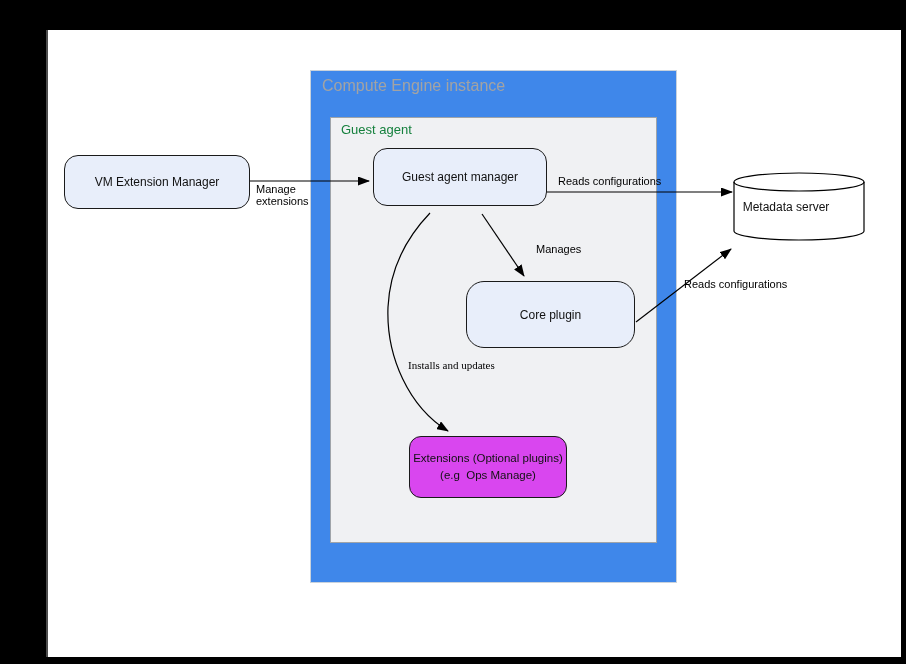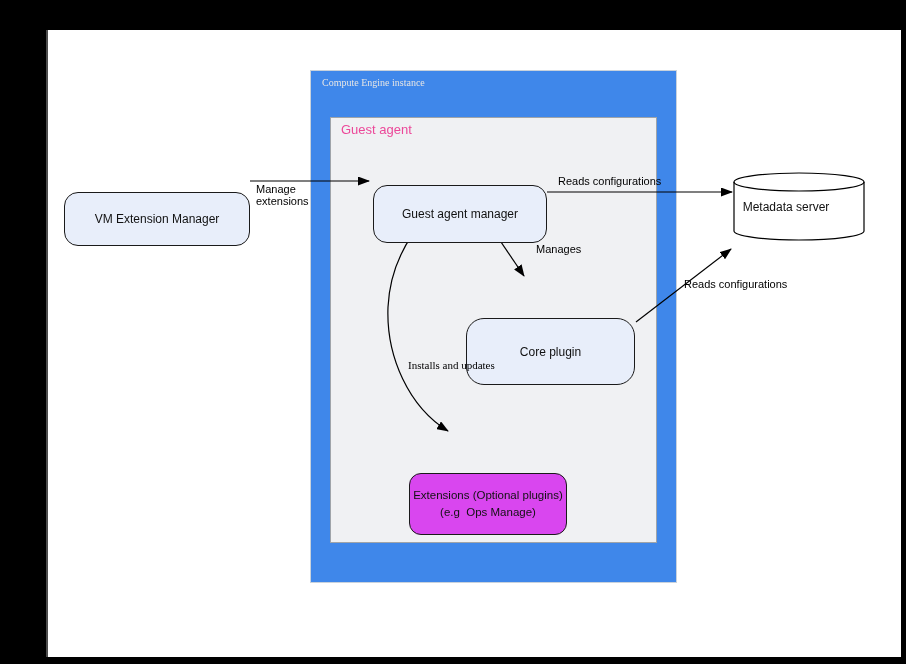--- a/index.html
+++ b/index.html
@@ -2,28 +2,28 @@
 <html><head>
 <meta charset="utf-8">
 <style>
   html,body{margin:0;padding:0;background:#000;}
   .stage{position:relative;width:906px;height:664px;background:#000;overflow:hidden;
          font-family:"Liberation Sans","DejaVu Sans",sans-serif;color:#111;}
   .canvas{position:absolute;left:46px;top:30px;width:853px;height:627px;background:#ffffff;
           border-left:2px solid #4d4d4d;}
   .container-blue{position:absolute;left:310px;top:70px;width:367px;height:513px;
           background:#3f87ea;border:1px solid #c9d2dc;box-sizing:border-box;}
-  .container-title{position:absolute;left:322px;top:77px;font-size:10px;color:#e5e5e5;
-          white-space:pre;font-family:Liberation Serif, serif;}
+  .container-title{position:absolute;left:322px;top:77px;font-size:16px;color:#a3a3a3;
+          white-space:pre;}
   .container-gray{position:absolute;left:330px;top:117px;width:327px;height:426px;
           background:#f0f1f3;border:1px solid #9fa4a9;box-sizing:border-box;}
-  .gray-title{position:absolute;left:341px;top:122px;font-size:13px;color:#ec4899;white-space:pre;}
+  .gray-title{position:absolute;left:341px;top:122px;font-size:13px;color:#15803d;white-space:pre;}
   .node{position:absolute;display:flex;align-items:center;justify-content:center;
         border:1px solid #1a1a1a;border-radius:14px;background:#e8eefa;
-        font-size:12px;text-align:center;box-sizing:border-box;white-space:pre;margin-top:37px;}
+        font-size:12px;text-align:center;box-sizing:border-box;white-space:pre;}
   .node-vm{left:64px;top:155px;width:186px;height:54px;}
   .node-gam{left:373px;top:148px;width:174px;height:58px;}
   .node-core{left:466px;top:281px;width:169px;height:67px;border-radius:18px;}
   .node-ext{left:409px;top:436px;width:158px;height:62px;background:#d946ef;
             flex-direction:column;font-size:11.5px;line-height:17px;border-radius:12px;}
   .cyl-label{position:absolute;left:734px;top:200px;width:104px;text-align:center;
              font-size:12px;white-space:pre;}
   .edge-label{position:absolute;font-size:11px;line-height:12px;color:#000;white-space:pre;}
   .lbl-manage{left:256px;top:183px;}
   .lbl-reads-top{left:558px;top:175px;}

